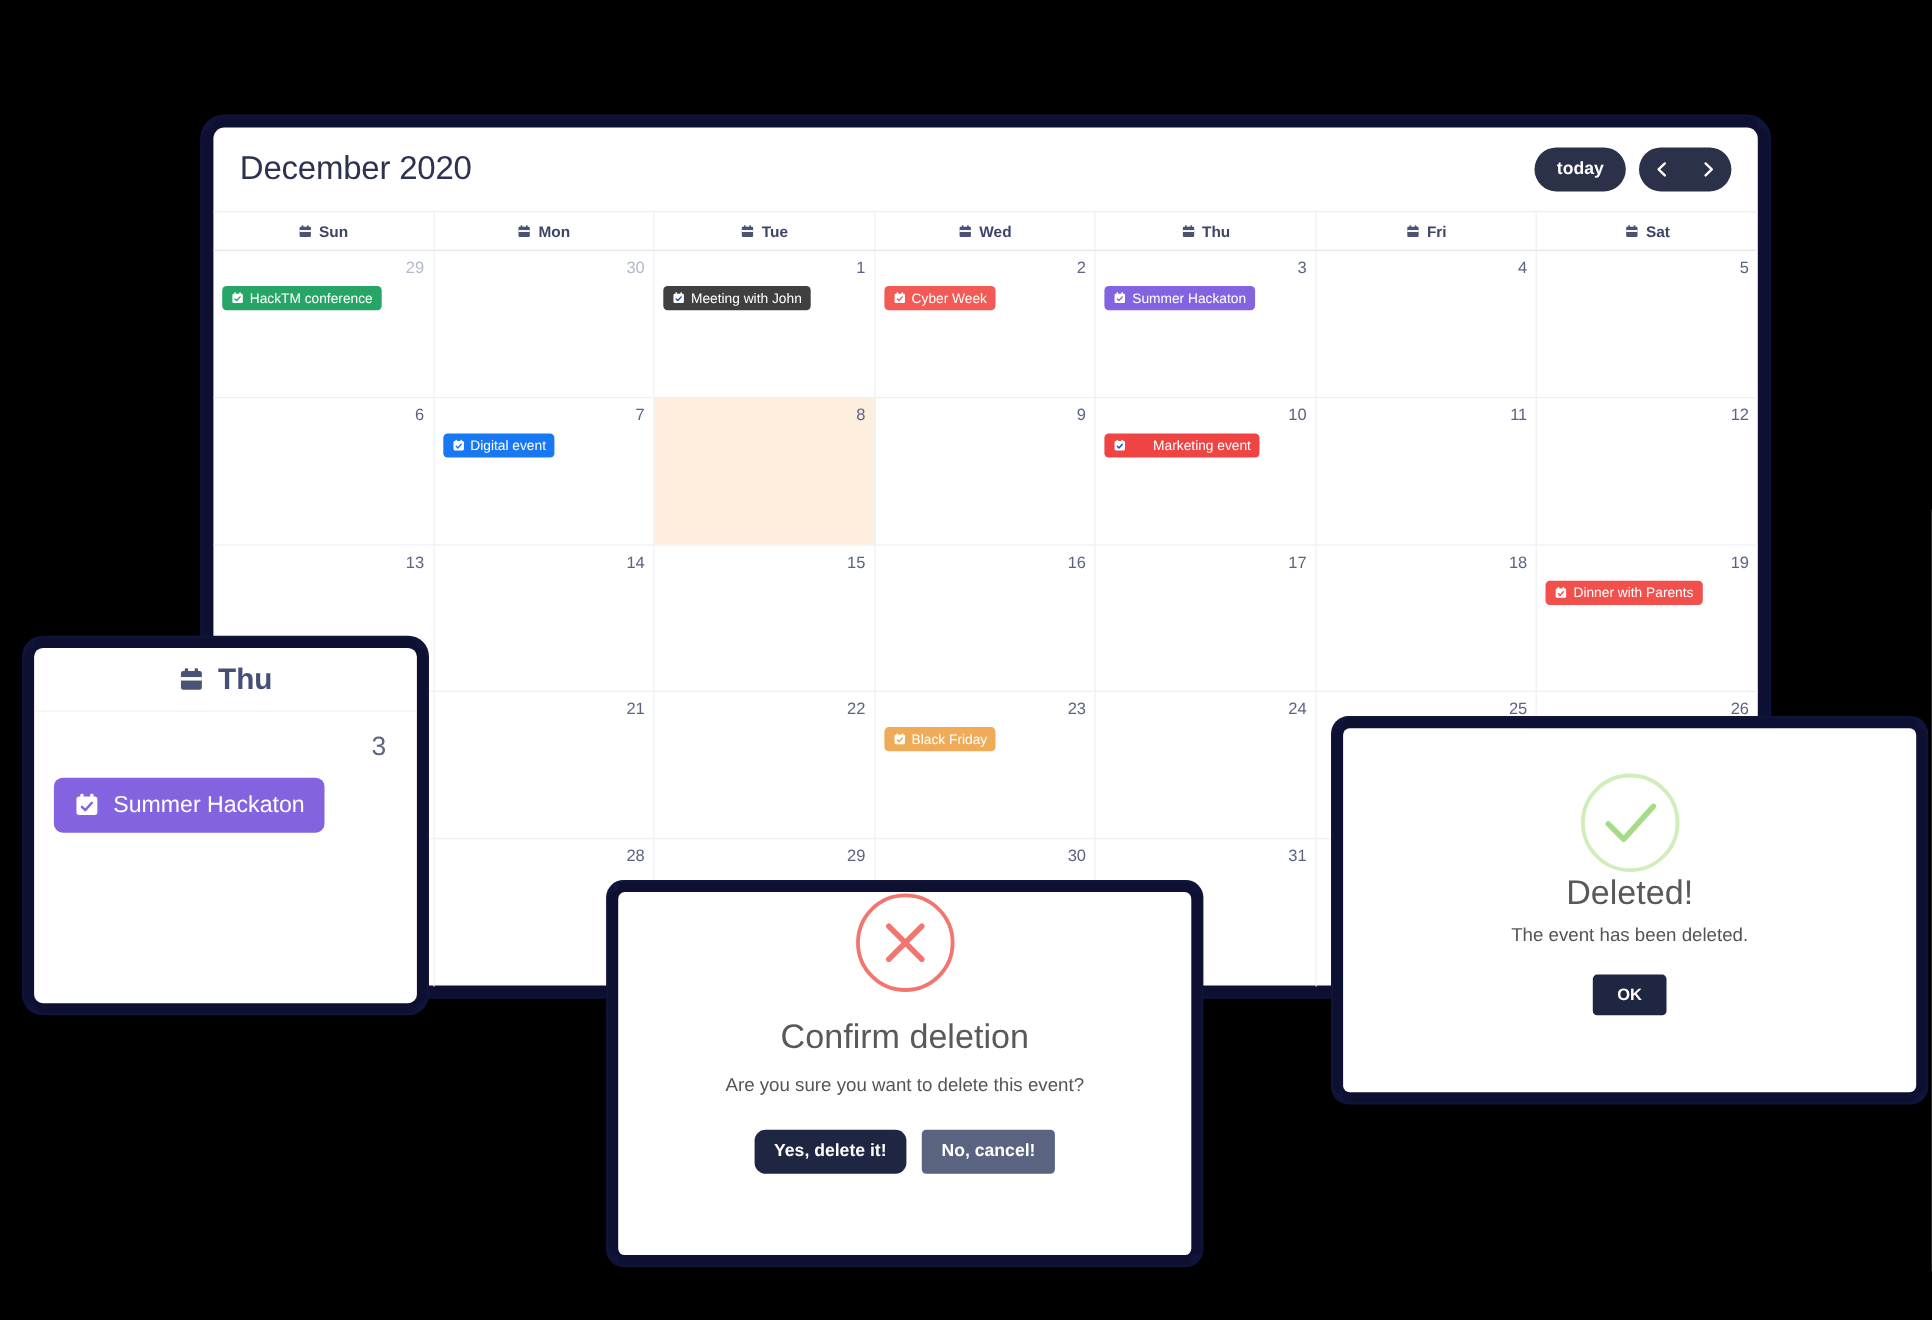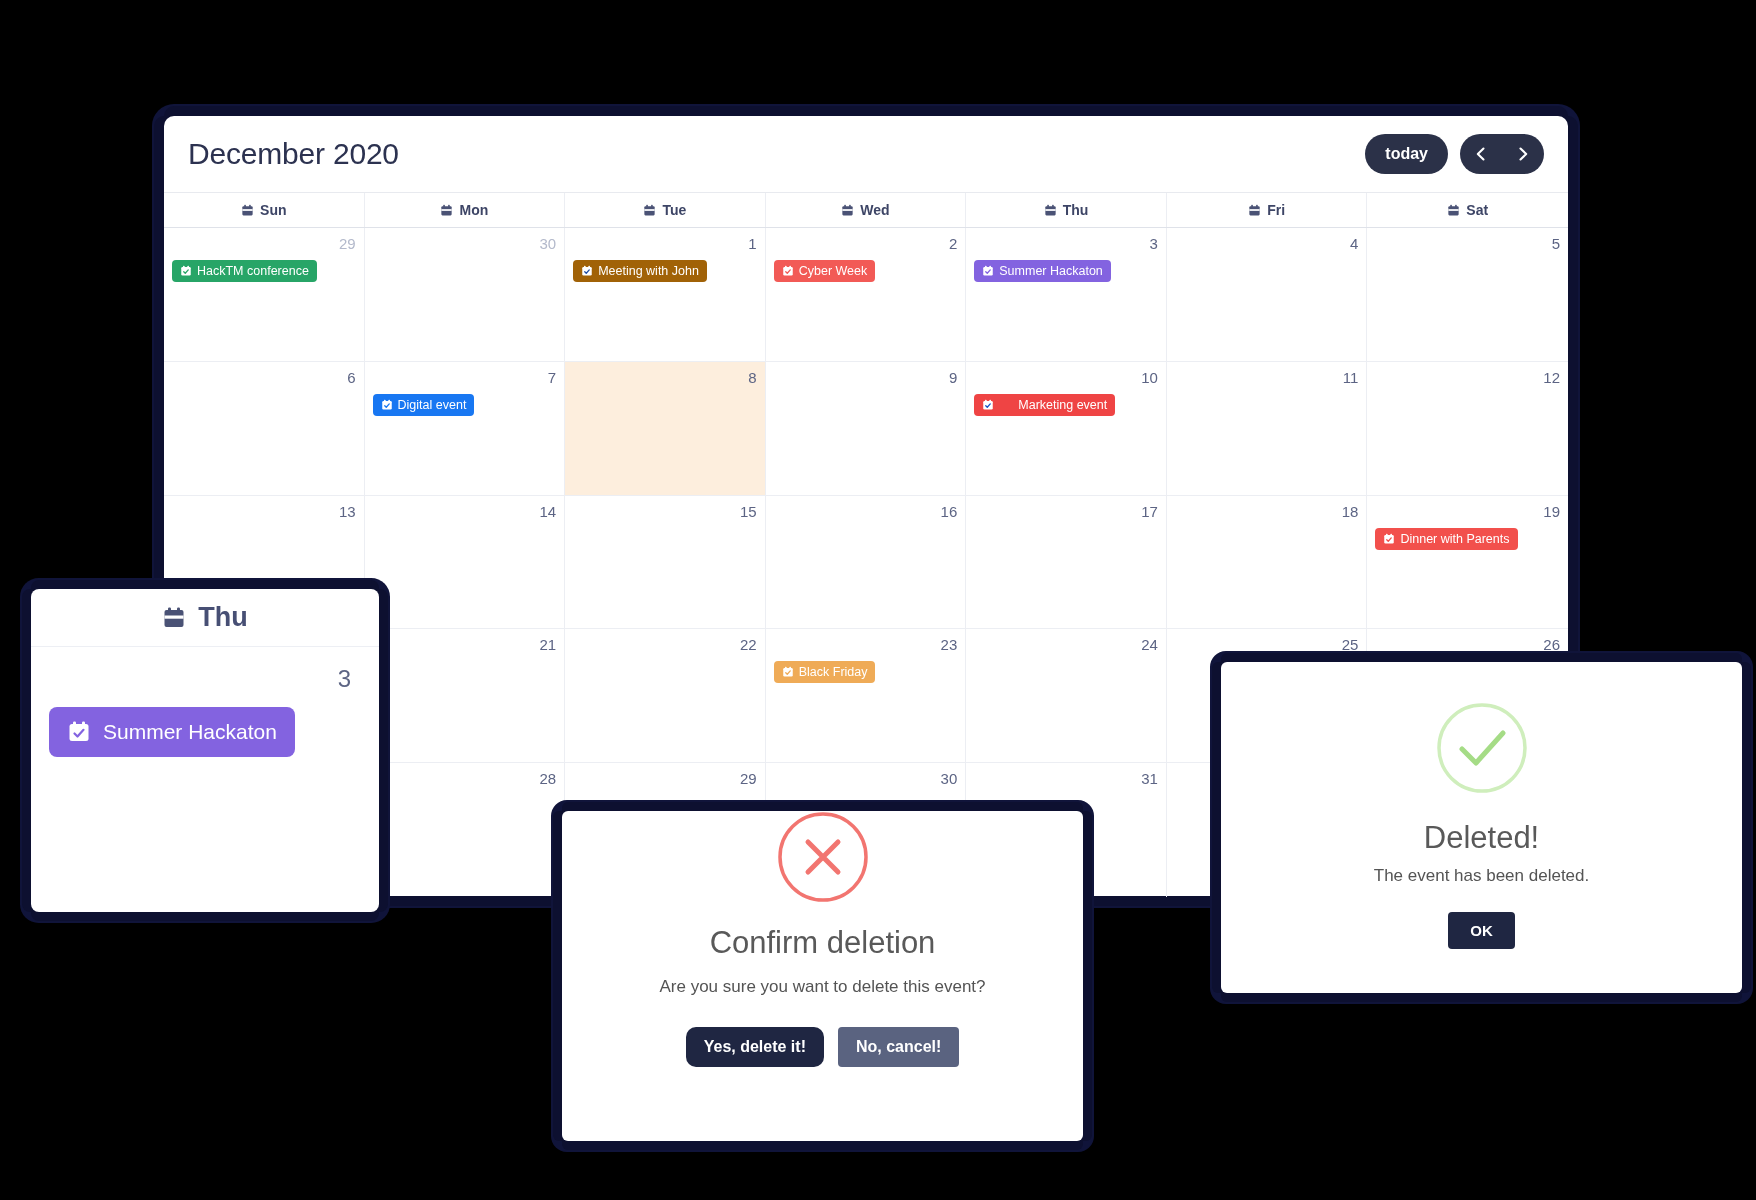--- a/index.html
+++ b/index.html
@@ -7,21 +7,21 @@
     width: 1756px; height: 1200px;
     background: #000000;
     font-family: "Liberation Sans", sans-serif;
     overflow: hidden;
   }
   #stage { position: relative; width: 1756px; height: 1200px; }
 
   
   #calendar-card {
     position: absolute;
-    left: 164px; top: 116px;
+    left: 194px; top: 116px;
     width: 1404px; height: 780px;
     background: #ffffff;
     border-radius: 10px;
     box-shadow: -10px 0 0 0 #0d1030, 10px 0 0 0 #0d1030,
                 0 -10px 0 0 #0d1030, 0 10px 0 0 #0d1030,
                 0 0 0 12px #10143a;
   }
   #cal-header {
     height: 76px;
     display: flex; align-items: center; justify-content: space-between;
@@ -151,21 +151,21 @@
     padding: 11px 18px;
   }
   #btn-yes { background: #1f2642; border-radius: 10px; }
   #btn-no  { background: #5a6380; }
 
   #success-modal {
     left: 1221px; top: 662px; width: 521px; height: 331px;
     padding-top: 40px;
   }
   #success-title {
-    margin-top: 26px; font-size: 31px; color: #595959; font-weight: 400;
+    font-size: 31px; color: #595959; font-weight: 400;
   }
   #success-text { margin-top: 10px; font-size: 17px; color: #545454; }
   #btn-ok {
     margin-top: 26px; background: #1f2642; border: none; border-radius: 4px;
     color: #ffffff; font-family: "Liberation Sans", sans-serif;
     font-size: 15px; font-weight: bold; padding: 10px 22px; cursor: pointer;
   }
   .icon-circle { display: flex; justify-content: center; }
 </style>
 </head>
@@ -275,21 +275,21 @@
               </div>
             </div>
           </div>
           <div class="day-cell">
             <div class="day-num muted">30</div>
             <div class="events"></div>
           </div>
           <div class="day-cell">
             <div class="day-num">1</div>
             <div class="events">
-              <div class="event-pill" style="background: #a16207;">
+              <div class="event-pill" style="background: #404040;">
                 <svg width="12" height="12" viewBox="0 0 24 24">
                   <rect x="2.5" y="4" width="19" height="17" rx="2.5" fill="#ffffff"></rect>
                   <rect x="6" y="1.5" width="3" height="4.5" rx="1.2" fill="#ffffff"></rect>
                   <rect x="15" y="1.5" width="3" height="4.5" rx="1.2" fill="#ffffff"></rect>
                   <path d="M7.5 13.5 L10.5 16.5 L16.5 9.8" fill="none" stroke="#1e4ba3" stroke-width="2.6" stroke-linecap="round" stroke-linejoin="round"></path>
                 </svg>
                 <span>Meeting with John</span>
               </div>
             </div>
           </div>

